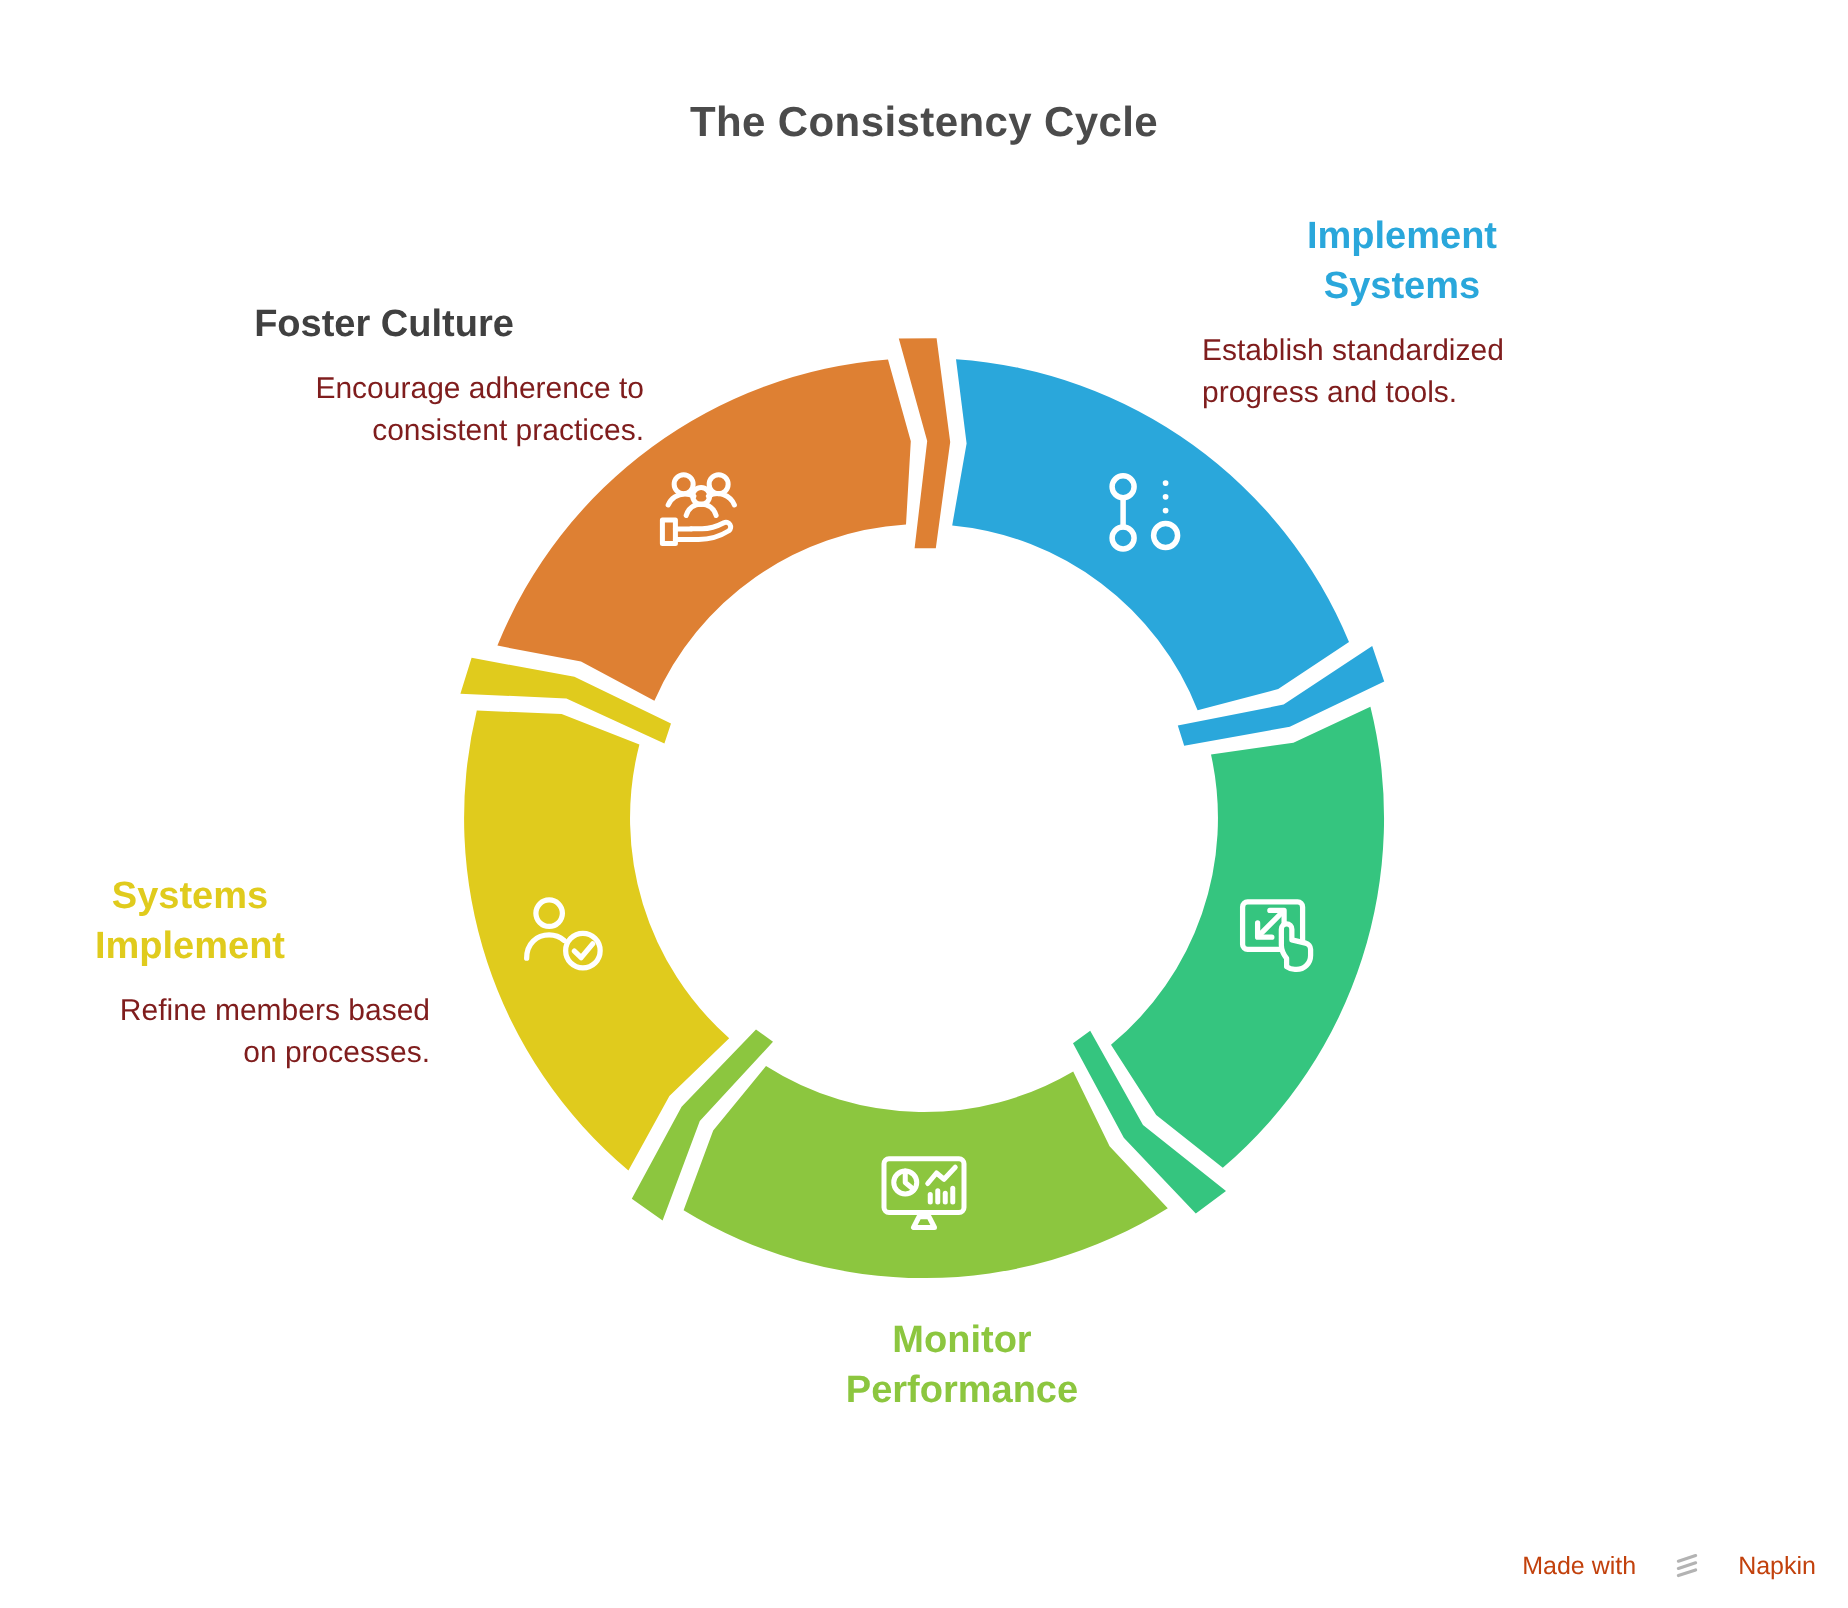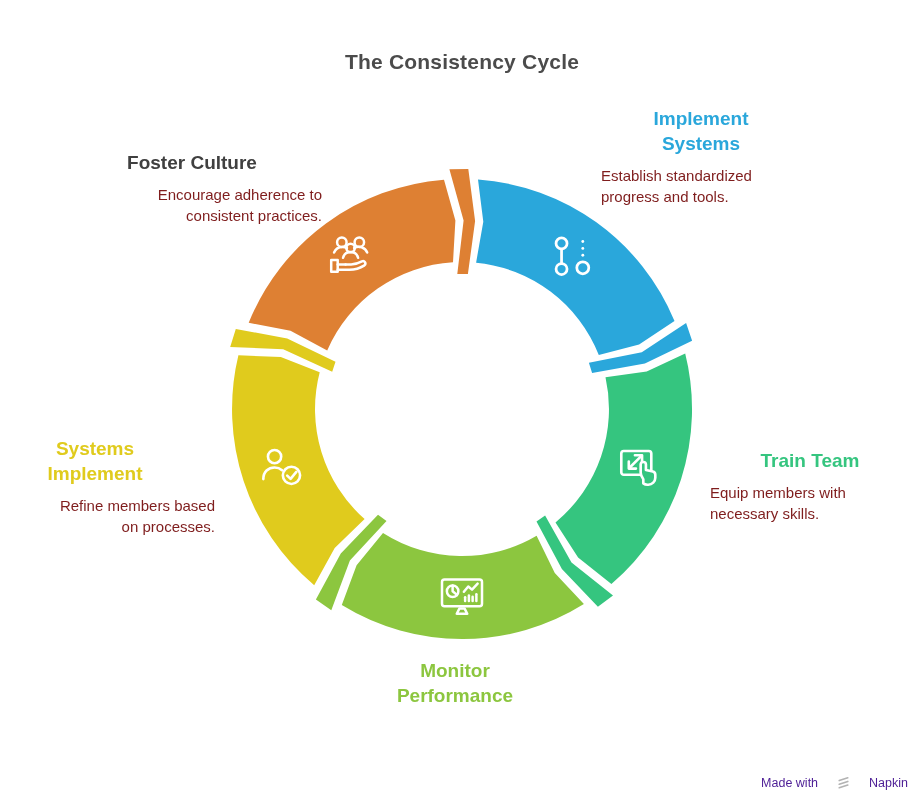--- a/index.html
+++ b/index.html
@@ -14,24 +14,24 @@
   }
   .label{position:absolute;}
   .label h3{margin:0;font-size:19px;font-weight:700;line-height:1.32;text-align:center;}
   .label p{margin:9px 0 0;font-size:15px;line-height:1.42;color:#7f1d1d;font-weight:400;}
   .ta-right{text-align:right;}
   .ta-center{text-align:center;}
   #label-implement{left:601px;top:106px;width:200px;}
   #label-foster{right:602px;top:130px;width:260px;}
   #label-train{left:710px;top:448px;width:200px;}
   #label-improve{right:709px;top:436px;width:240px;}
-  #label-monitor{left:335px;top:658px;width:240px;}
+  #label-monitor{left:361px;top:658px;width:240px;}
   .footer{
     position:absolute;right:16px;bottom:14px;display:flex;align-items:flex-end;gap:19px;
-    color:#4c1d95;font-size:12.5px;
+    color:#c2410c;font-size:12.5px;
   }
   .footer svg{display:block;}
 </style>
 </head>
 <body>
 
 <div id="stage">
 
   <div class="page-title" style="color: rgb(75, 75, 75);">The Consistency Cycle</div>
 
@@ -115,29 +115,20 @@
   <div class="label ta-right" id="label-foster">
     <h3 style="color: #404040; margin-top: 20px;">
       <span>Foster Culture</span>
     </h3>
     <p>
       <span>Encourage adherence to</span><br>
       <span>consistent practices.</span>
     </p>
   </div>
 
-  <div class="label" id="label-train">
-    <h3 style="color: rgb(53, 197, 127);">
-      <span>Train Team</span>
-    </h3>
-    <p>
-      <span>Equip members with</span><br>
-      <span>necessary skills.</span>
-    </p>
-  </div>
 
   <div class="label ta-right" id="label-improve">
     <h3 style="color: rgb(224, 203, 29);">
       <span>Systems</span><br>
       <span>Implement</span>
     </h3>
     <p>
       <span>Refine members based</span><br>
       <span>on processes.</span>
     </p>

